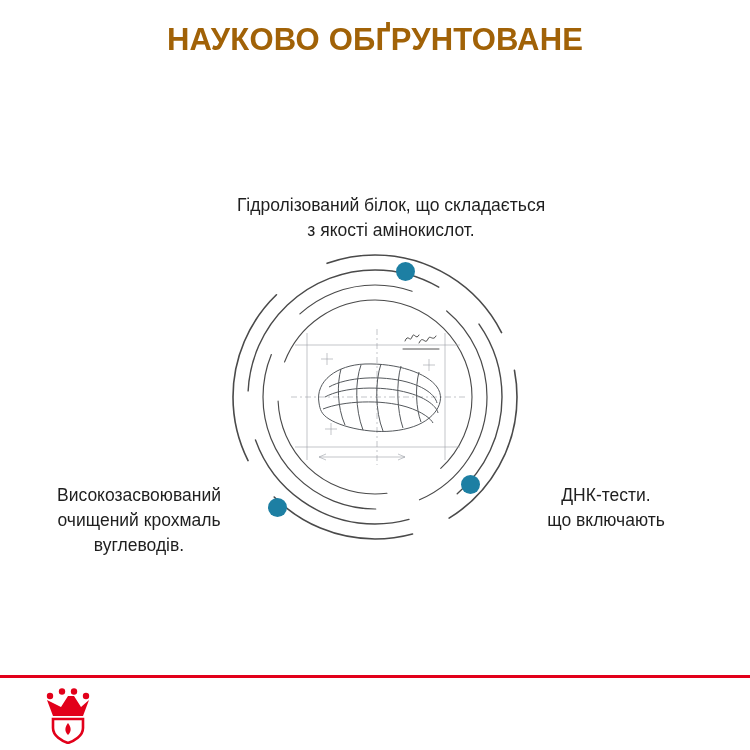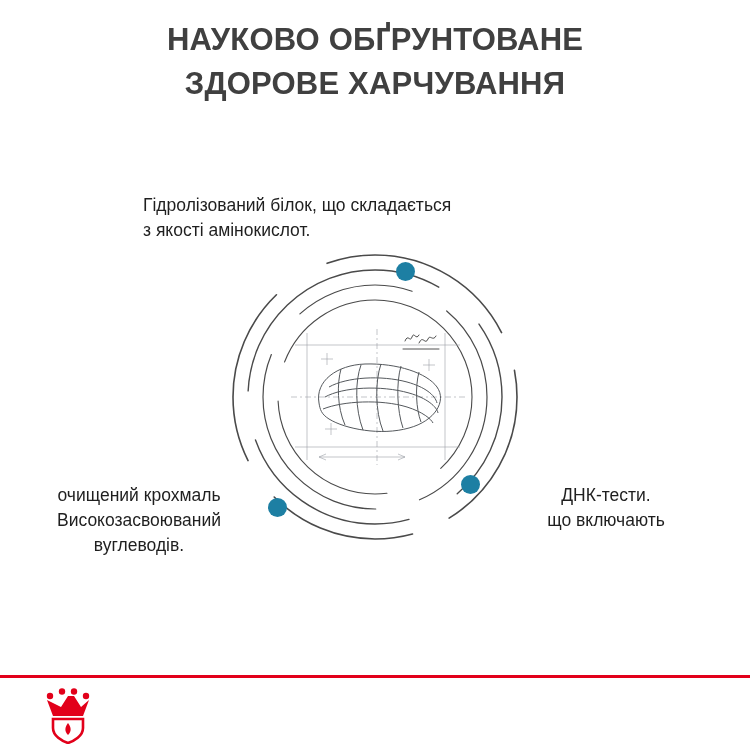--- a/index.html
+++ b/index.html
@@ -21,21 +21,21 @@
     box-sizing: border-box;
   }
 
   
   .title {
     position: absolute;
     top: 18px;
     left: 0;
     width: 750px;
     text-align: center;
-    color: #404040;
+    color: #a16207;
     font-weight: bold;
     font-size: 31px;
     line-height: 1.42;
     letter-spacing: 0.2px;
   }
   .title .line {
     display: block;
     white-space: nowrap;
   }
 
@@ -83,24 +83,24 @@
   .dot-right { left: 461px; top: 325px; }
 
   
   .caption {
     position: absolute;
     color: #1f1f1f;
     font-size: 17.5px;
     line-height: 1.42;
   }
   .caption-top {
-    left: 143px;
+    left: 166px;
     top: 43px;
     width: 450px;
-    text-align: left;
+    text-align: center;
   }
   .caption-left {
     left: 20px;
     top: 333px;
     width: 238px;
     text-align: center;
   }
   .caption-right {
     left: 490px;
     top: 333px;
@@ -127,21 +127,20 @@
     height: 58px;
   }
 </style>
 </head>
 <body>
 
 <div class="page">
 
   <div class="title">
     <span class="line">НАУКОВО ОБҐРУНТОВАНЕ</span>
-    <span class="line">ЗДОРОВЕ ХАРЧУВАННЯ</span>
   </div>
 
   <div class="diagram">
 
     <div class="rings">
       <svg class="ring-svg" width="298" height="298" viewBox="0 0 298 298">
         <g fill="none" stroke="#4a4a4a" stroke-linecap="round">
 
           <circle cx="149" cy="149" r="142" stroke-width="1.6" stroke-dasharray="205 40 150 45 180 60" stroke-dashoffset="60"></circle>
 
@@ -201,22 +200,22 @@
     <div class="dot dot-top"></div>
     <div class="dot dot-left"></div>
     <div class="dot dot-right"></div>
 
     <div class="caption caption-top">
       <span class="l">Гідролізований білок, що складається</span>
       <span class="l">з якості амінокислот.</span>
     </div>
 
     <div class="caption caption-left">
+      <span class="l">Високозасвоюваний</span>
       <span class="l">очищений крохмаль</span>
-      <span class="l">Високозасвоюваний</span>
       <span class="l">вуглеводів.</span>
     </div>
 
     <div class="caption caption-right">
       <span class="l">ДНК-тести.</span>
       <span class="l">що включають</span>
     </div>
   </div>
 
   <div class="footer">

